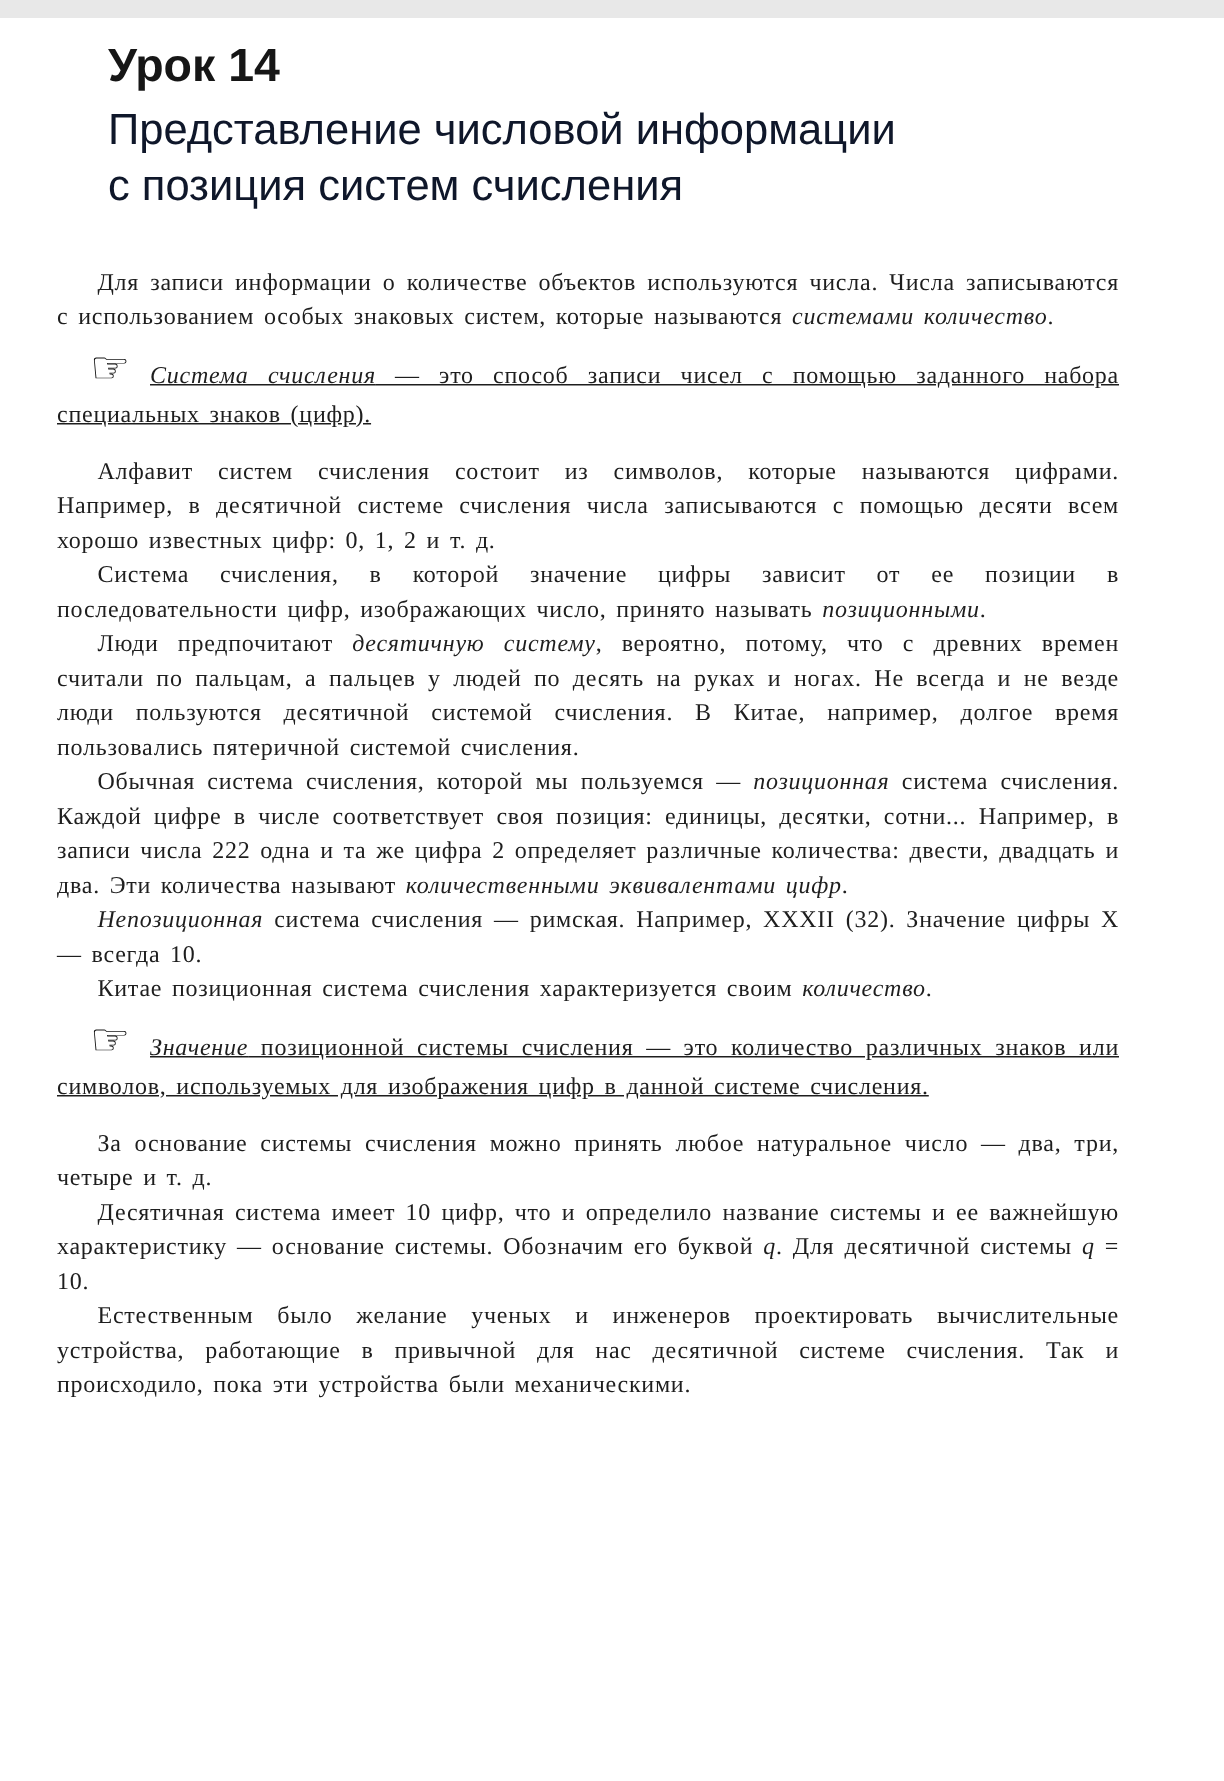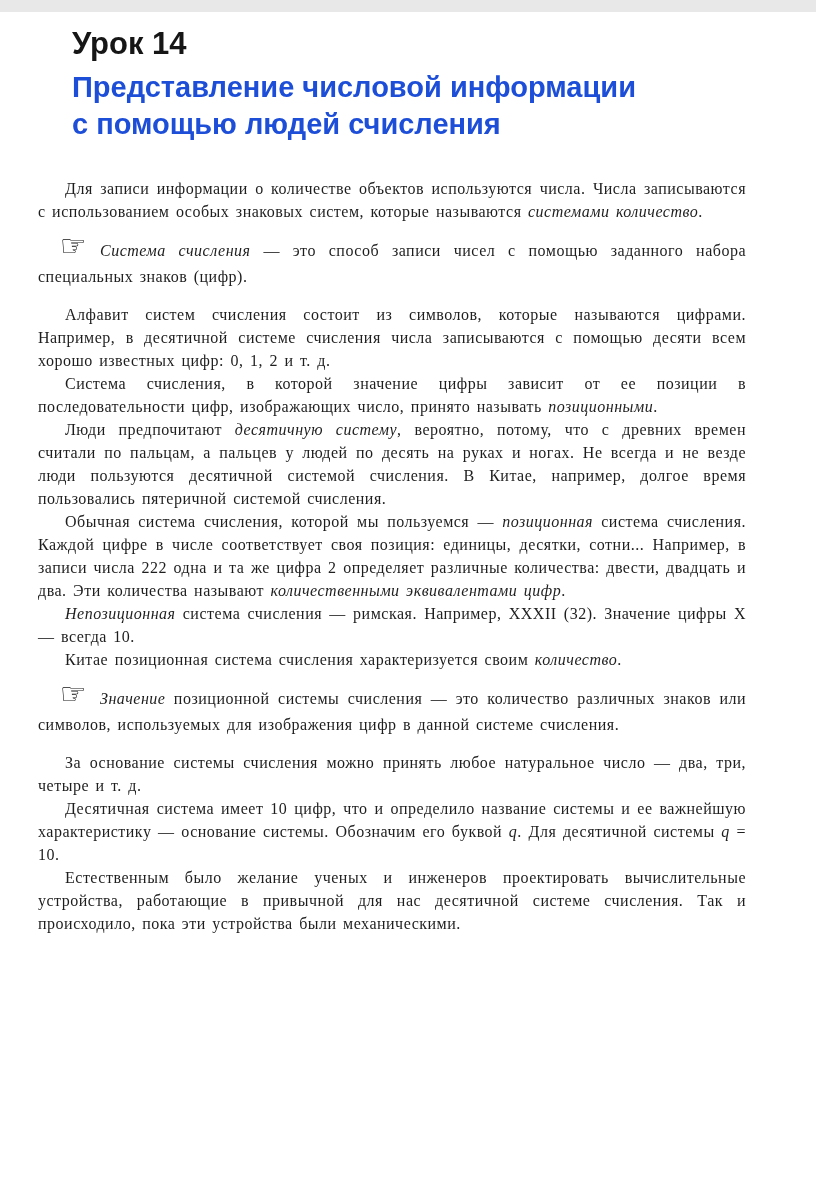--- a/index.html
+++ b/index.html
@@ -18,25 +18,25 @@
   .lesson-number {
     font-family:"Liberation Sans", sans-serif;
     font-weight:700;
     font-size:31px;
     line-height:1.15;
     margin:0 0 7px 0;
     color:#161616;
   }
   .lesson-title {
     font-family:"Liberation Sans", sans-serif;
-    font-weight:700;
+    font-weight:400;
     font-size:29px;
     line-height:37px;
     margin:0;
-    color:#1d4ed8;
+    color:#0f172a;
   }
   .lesson-title .title-line { display:block; }
   
   .lesson-body {
     margin-top:34px;
     font-family:"Liberation Serif", "DejaVu Serif", serif;
     font-size:16px;
     line-height:23px;
     letter-spacing:0.5px;
     word-spacing:2px;
@@ -48,20 +48,21 @@
     text-indent:27px;
   }
   .definition {
     position:relative;
     margin:15px 0 13px 0;
   }
   .def-text {
     margin:0;
     text-indent:62px;
     line-height:26px;
+    text-decoration:underline;
   }
   .manicule {
     position:absolute;
     left:22px; top:-7px;
     font-family:"DejaVu Sans", sans-serif;
     font-size:30px;
     line-height:30px;
     color:#111;
     font-style:normal;
   }
@@ -69,21 +70,21 @@
 </style>
 </head>
 <body>
 
 <div class="page">
 
   <header class="lesson-header">
     <h1 class="lesson-number">Урок 14</h1>
     <h2 class="lesson-title">
       <span class="title-line">Представление числовой информации</span>
-      <span class="title-line">с помощью людей счисления</span>
+      <span class="title-line">с позиция систем счисления</span>
     </h2>
   </header>
 
   <main class="lesson-body">
 
     <p class="para"><span>Для записи информации о количестве объектов используются числа. Числа записываются с использованием особых знаковых систем, которые называются </span><span class="it">системами количество</span><span>.</span></p>
 
     <div class="definition">
       <span class="manicule">☞</span>
       <p class="def-text"><span class="it">Система счисления</span><span> — это способ записи чисел с помощью заданного набора специальных знаков (цифр).</span></p>

